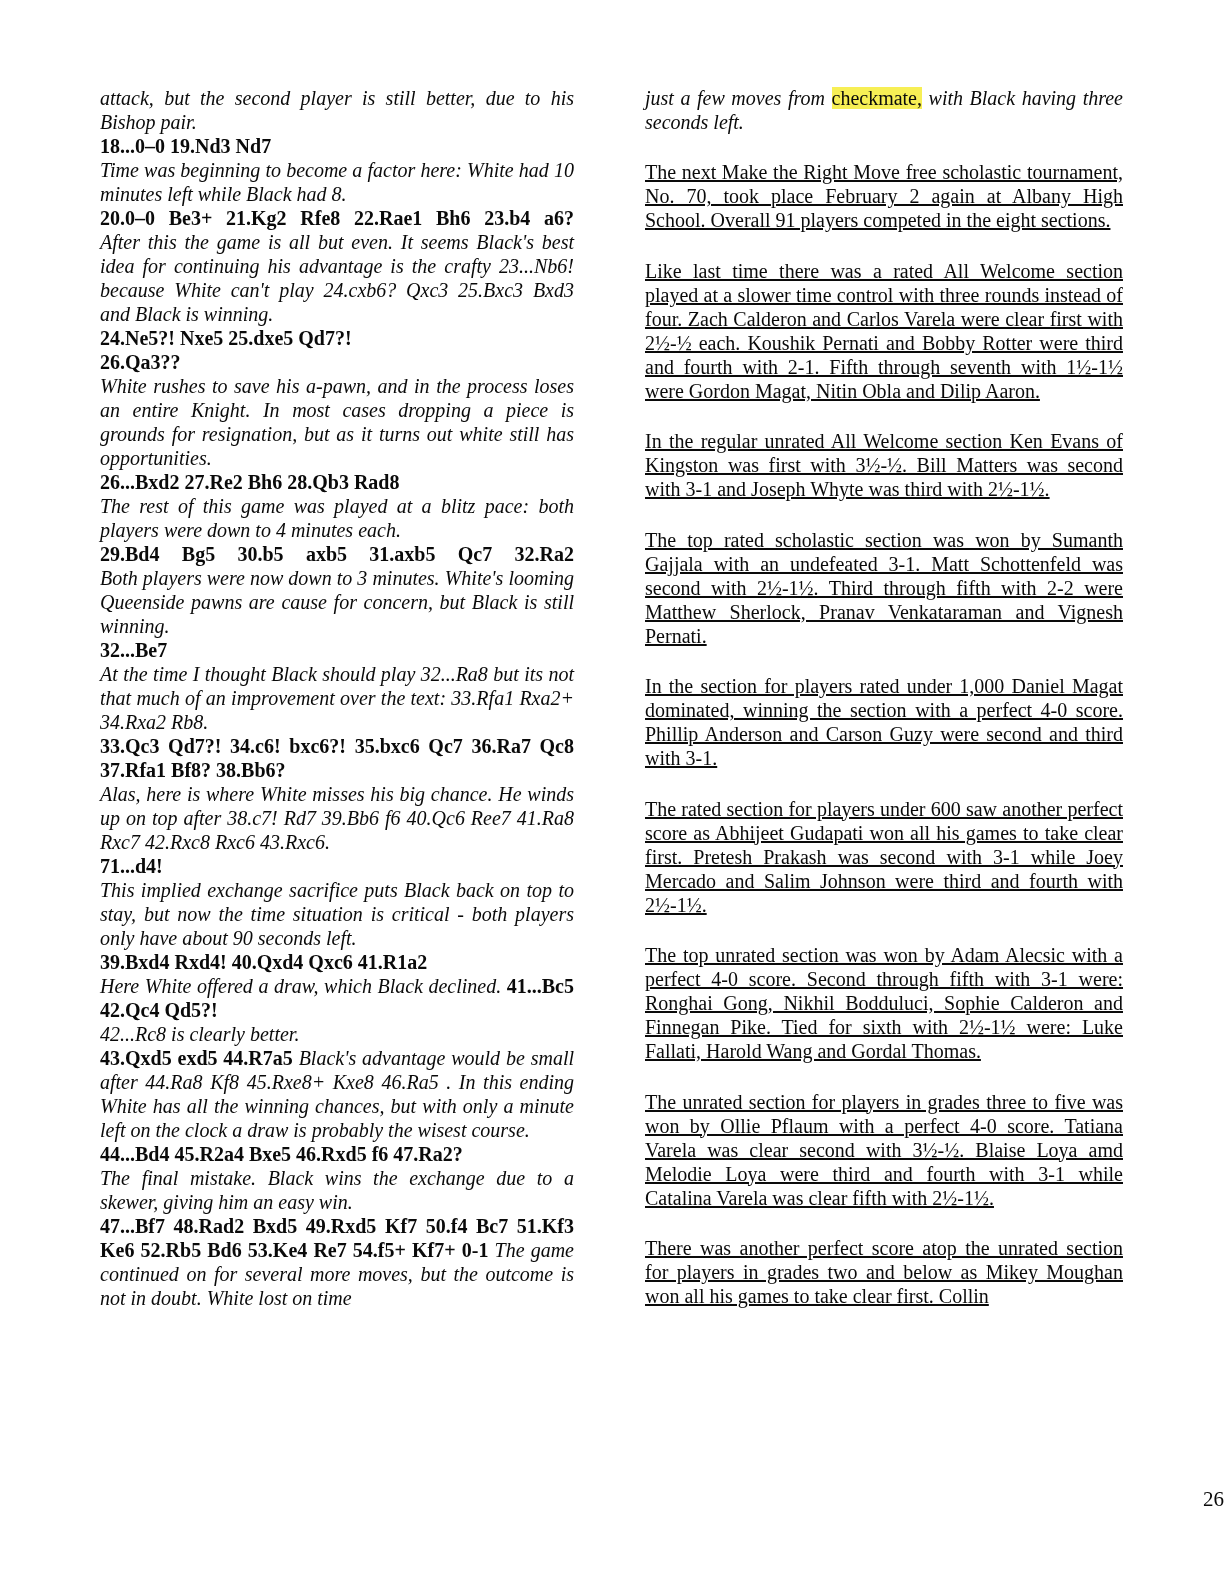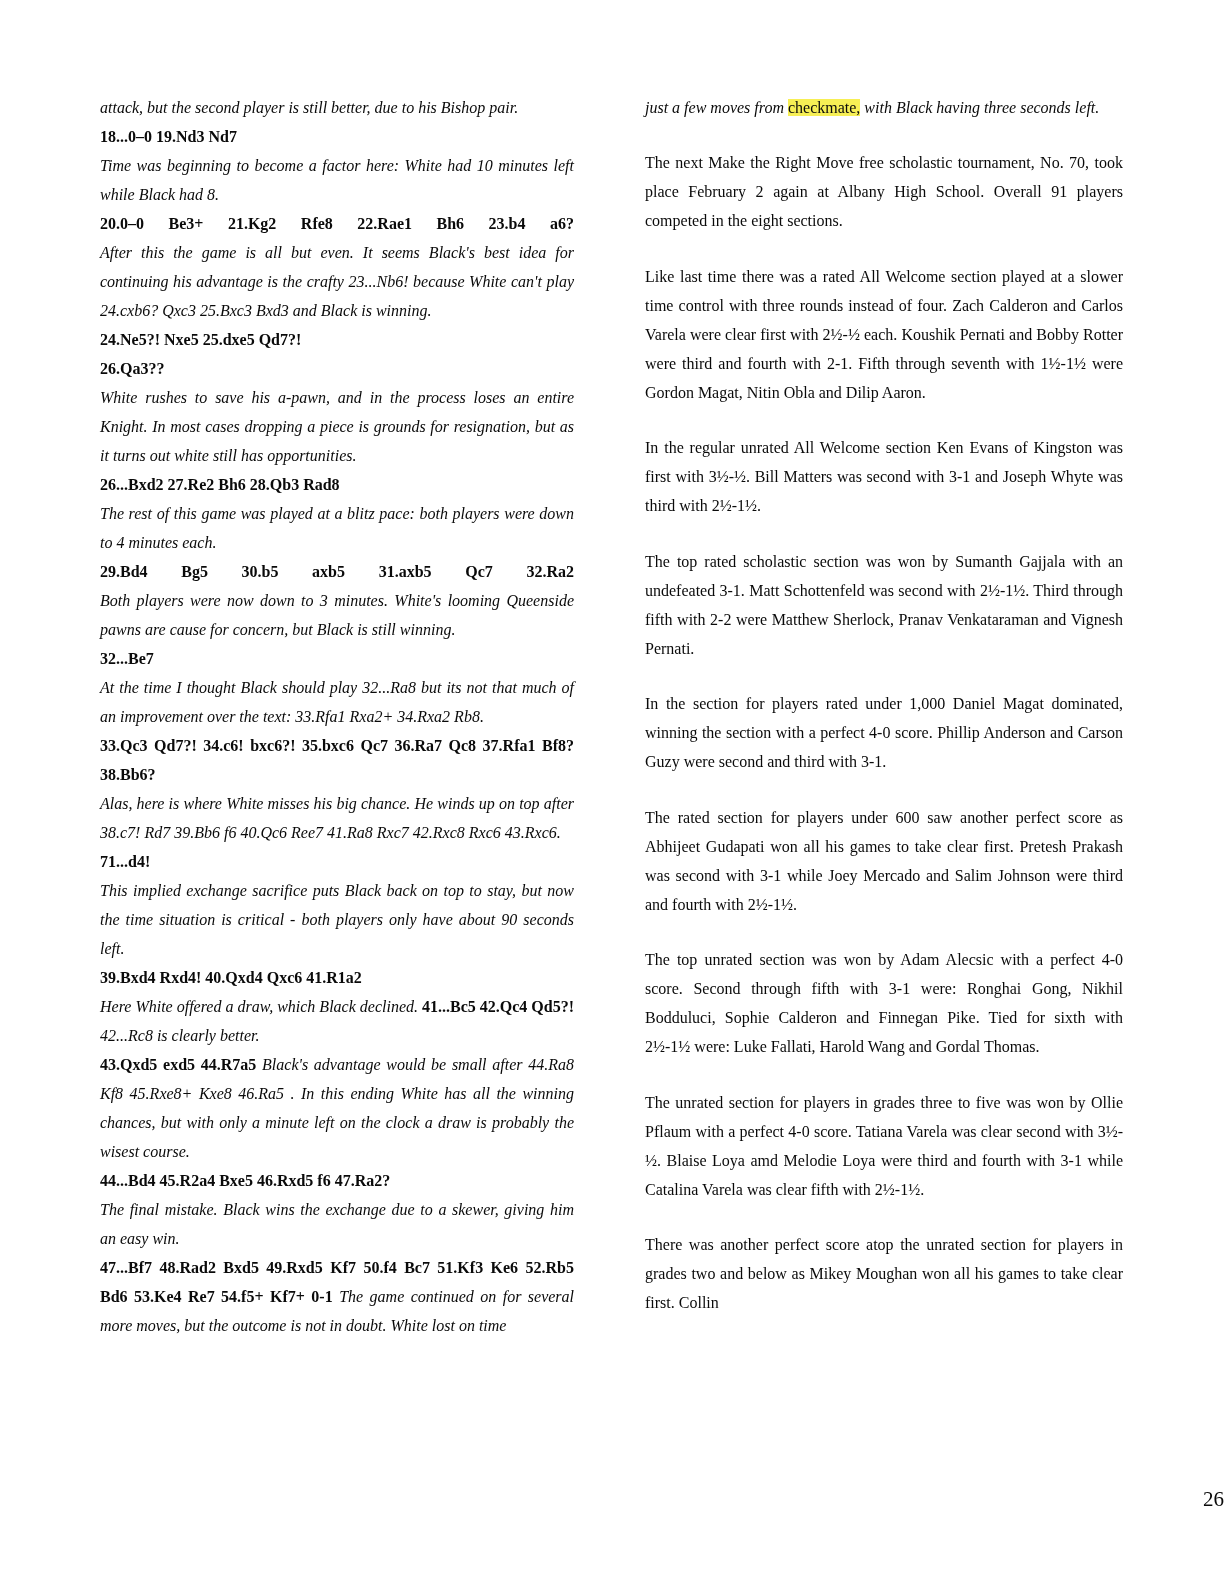--- a/index.html
+++ b/index.html
@@ -8,33 +8,33 @@
     position: relative;
     width: 1224px;
     height: 1584px;
     background: #ffffff;
     font-family: "Liberation Serif", serif;
     color: var(--ink);
     overflow: hidden;
   }
   .column {
     position: absolute;
-    top: 93px;
-    font-size: 16px;
-    line-height: 29px;
+    top: 86px;
+    font-size: 20px;
+    line-height: 24px;
     text-align: justify;
   }
   .column-left  { left: 100px; width: 474px; }
   .column-right { left: 645px; width: 478px; }
   .para { margin: 0; padding: 0; }
   .column-right .para { margin: 0 0 26.45px 0; }
   .para.stretch { text-align-last: justify; }
   .seg-moves { font-weight: 700; }
   .seg-commentary { font-style: italic; }
-  .seg-body { font-style: normal; }
+  .seg-body { font-style: normal; text-decoration: underline; }
   .seg-highlight { background: var(--highlight); }
   .footer {
     position: absolute;
     top: 1487px;
     left: 0;
     width: 100%;
     text-align: right;
     font-size: 21px;
   }
 </style>

